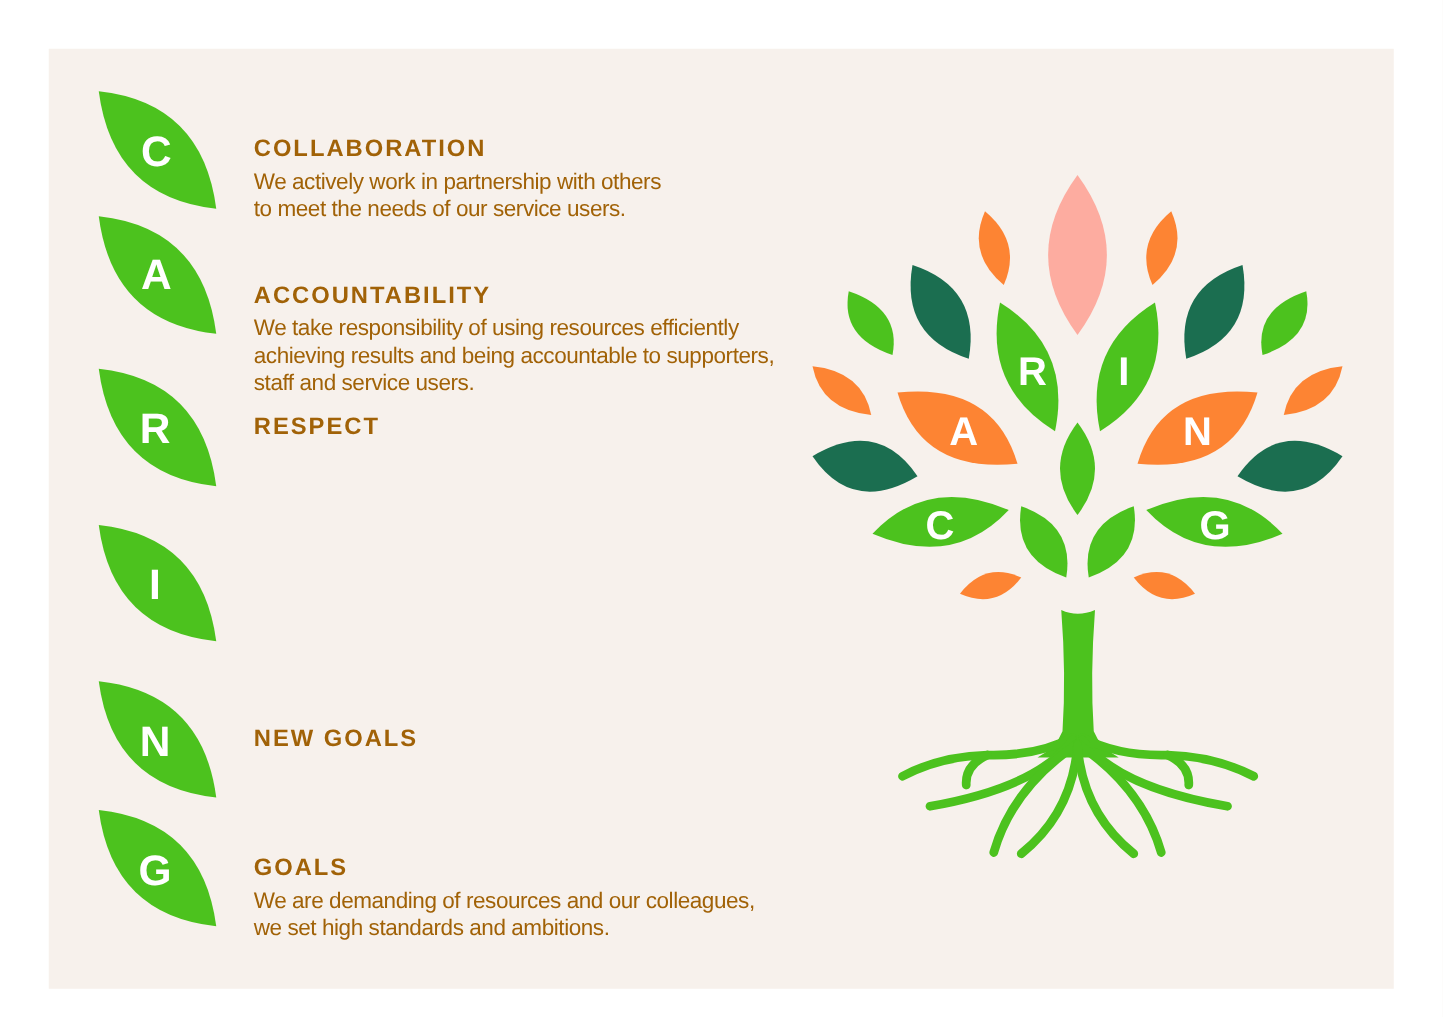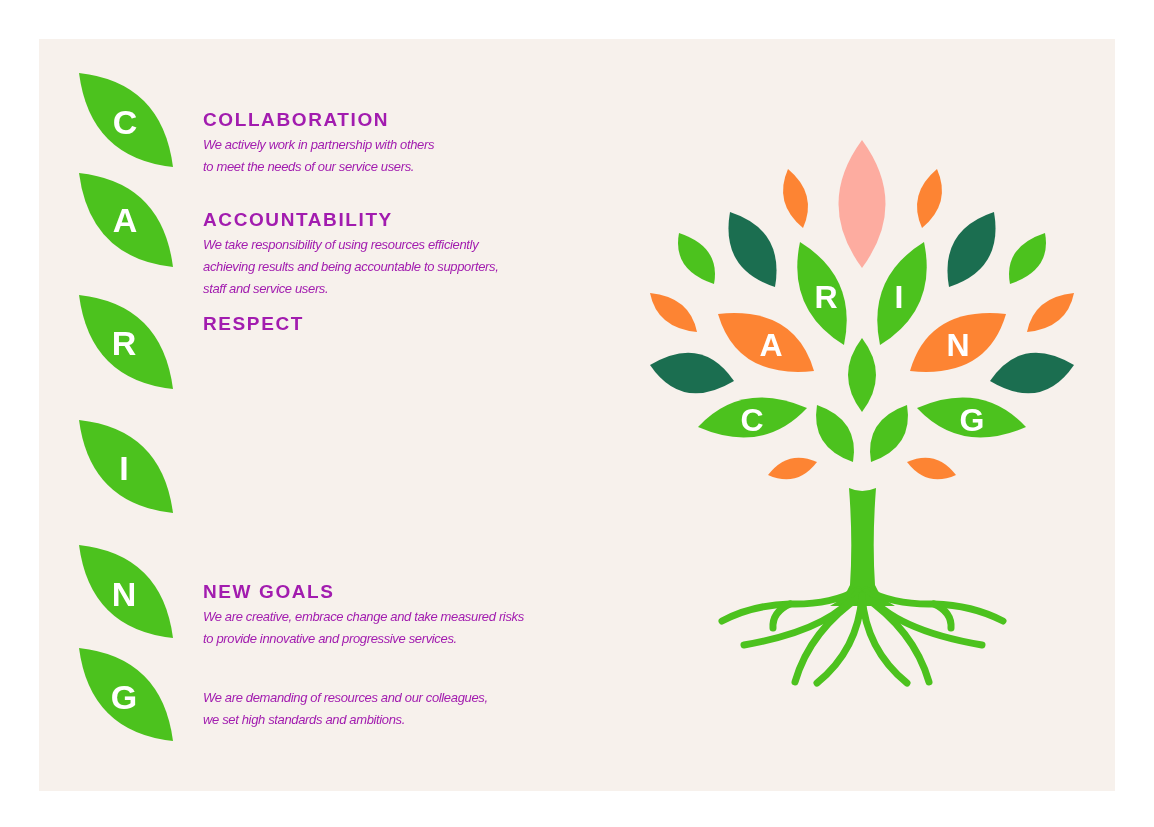--- a/index.html
+++ b/index.html
@@ -1,21 +1,21 @@
 <!DOCTYPE html>
 <html><head>
 <meta charset="utf-8">
 <style>
   html,body{margin:0;padding:0;background:#ffffff;}
   body{width:1154px;height:827px;position:relative;overflow:hidden;font-family:"Liberation Sans",sans-serif;}
   .panel{position:absolute;left:39px;top:39px;width:1076px;height:752px;background:#f7f1ec;}
   svg.art{position:absolute;left:0;top:0;width:1154px;height:827px;}
-  .value{position:absolute;left:203px;color:#a21caf;}
+  .value{position:absolute;left:203px;color:#a16207;}
   .value h2{margin:0;font-size:19px;font-weight:bold;letter-spacing:1.6px;line-height:22px;}
-  .value p{margin:3px 0 0 0;font-size:13px;line-height:22px;letter-spacing:-0.35px;white-space:pre-line;font-style:italic;}
+  .value p{margin:3px 0 0 0;font-size:18px;line-height:22px;letter-spacing:-0.35px;white-space:pre-line;}
   .leaf-letter{font-family:"Liberation Sans",sans-serif;font-weight:bold;fill:#ffffff;text-anchor:middle;dominant-baseline:central;}
 </style>
 </head>
 <body>
 
 <div class="panel"></div>
 
 <svg class="art" viewBox="0 0 1154 827" xmlns="http://www.w3.org/2000/svg">
 
   <g>
@@ -104,32 +104,31 @@
     <text class="leaf-letter" x="752" y="420" font-size="32">C</text>
     <text class="leaf-letter" x="972" y="420" font-size="32">G</text>
   </g>
 </svg>
 
 <div class="value" style="top:109px">
   <h2>COLLABORATION</h2>
   <p>We actively work in partnership with others
 to meet the needs of our service users.</p>
 </div>
-<div class="value" style="top:209px">
+<div class="value" style="top:226px">
   <h2>ACCOUNTABILITY</h2>
   <p>We take responsibility of using resources efficiently
 achieving results and being accountable to supporters,
 staff and service users.</p>
 </div>
-<div class="value" style="top:313px">
+<div class="value" style="top:331px">
   <h2>RESPECT</h2>
 </div>
 <div class="value" style="top:456px">
 </div>
 <div class="value" style="top:581px">
   <h2>NEW GOALS</h2>
-  <p>We are creative, embrace change and take measured risks
-to provide innovative and progressive services.</p>
 </div>
 <div class="value" style="top:684px">
+  <h2>GOALS</h2>
   <p>We are demanding of resources and our colleagues,
 we set high standards and ambitions.</p>
 </div>
 
 </body></html>

